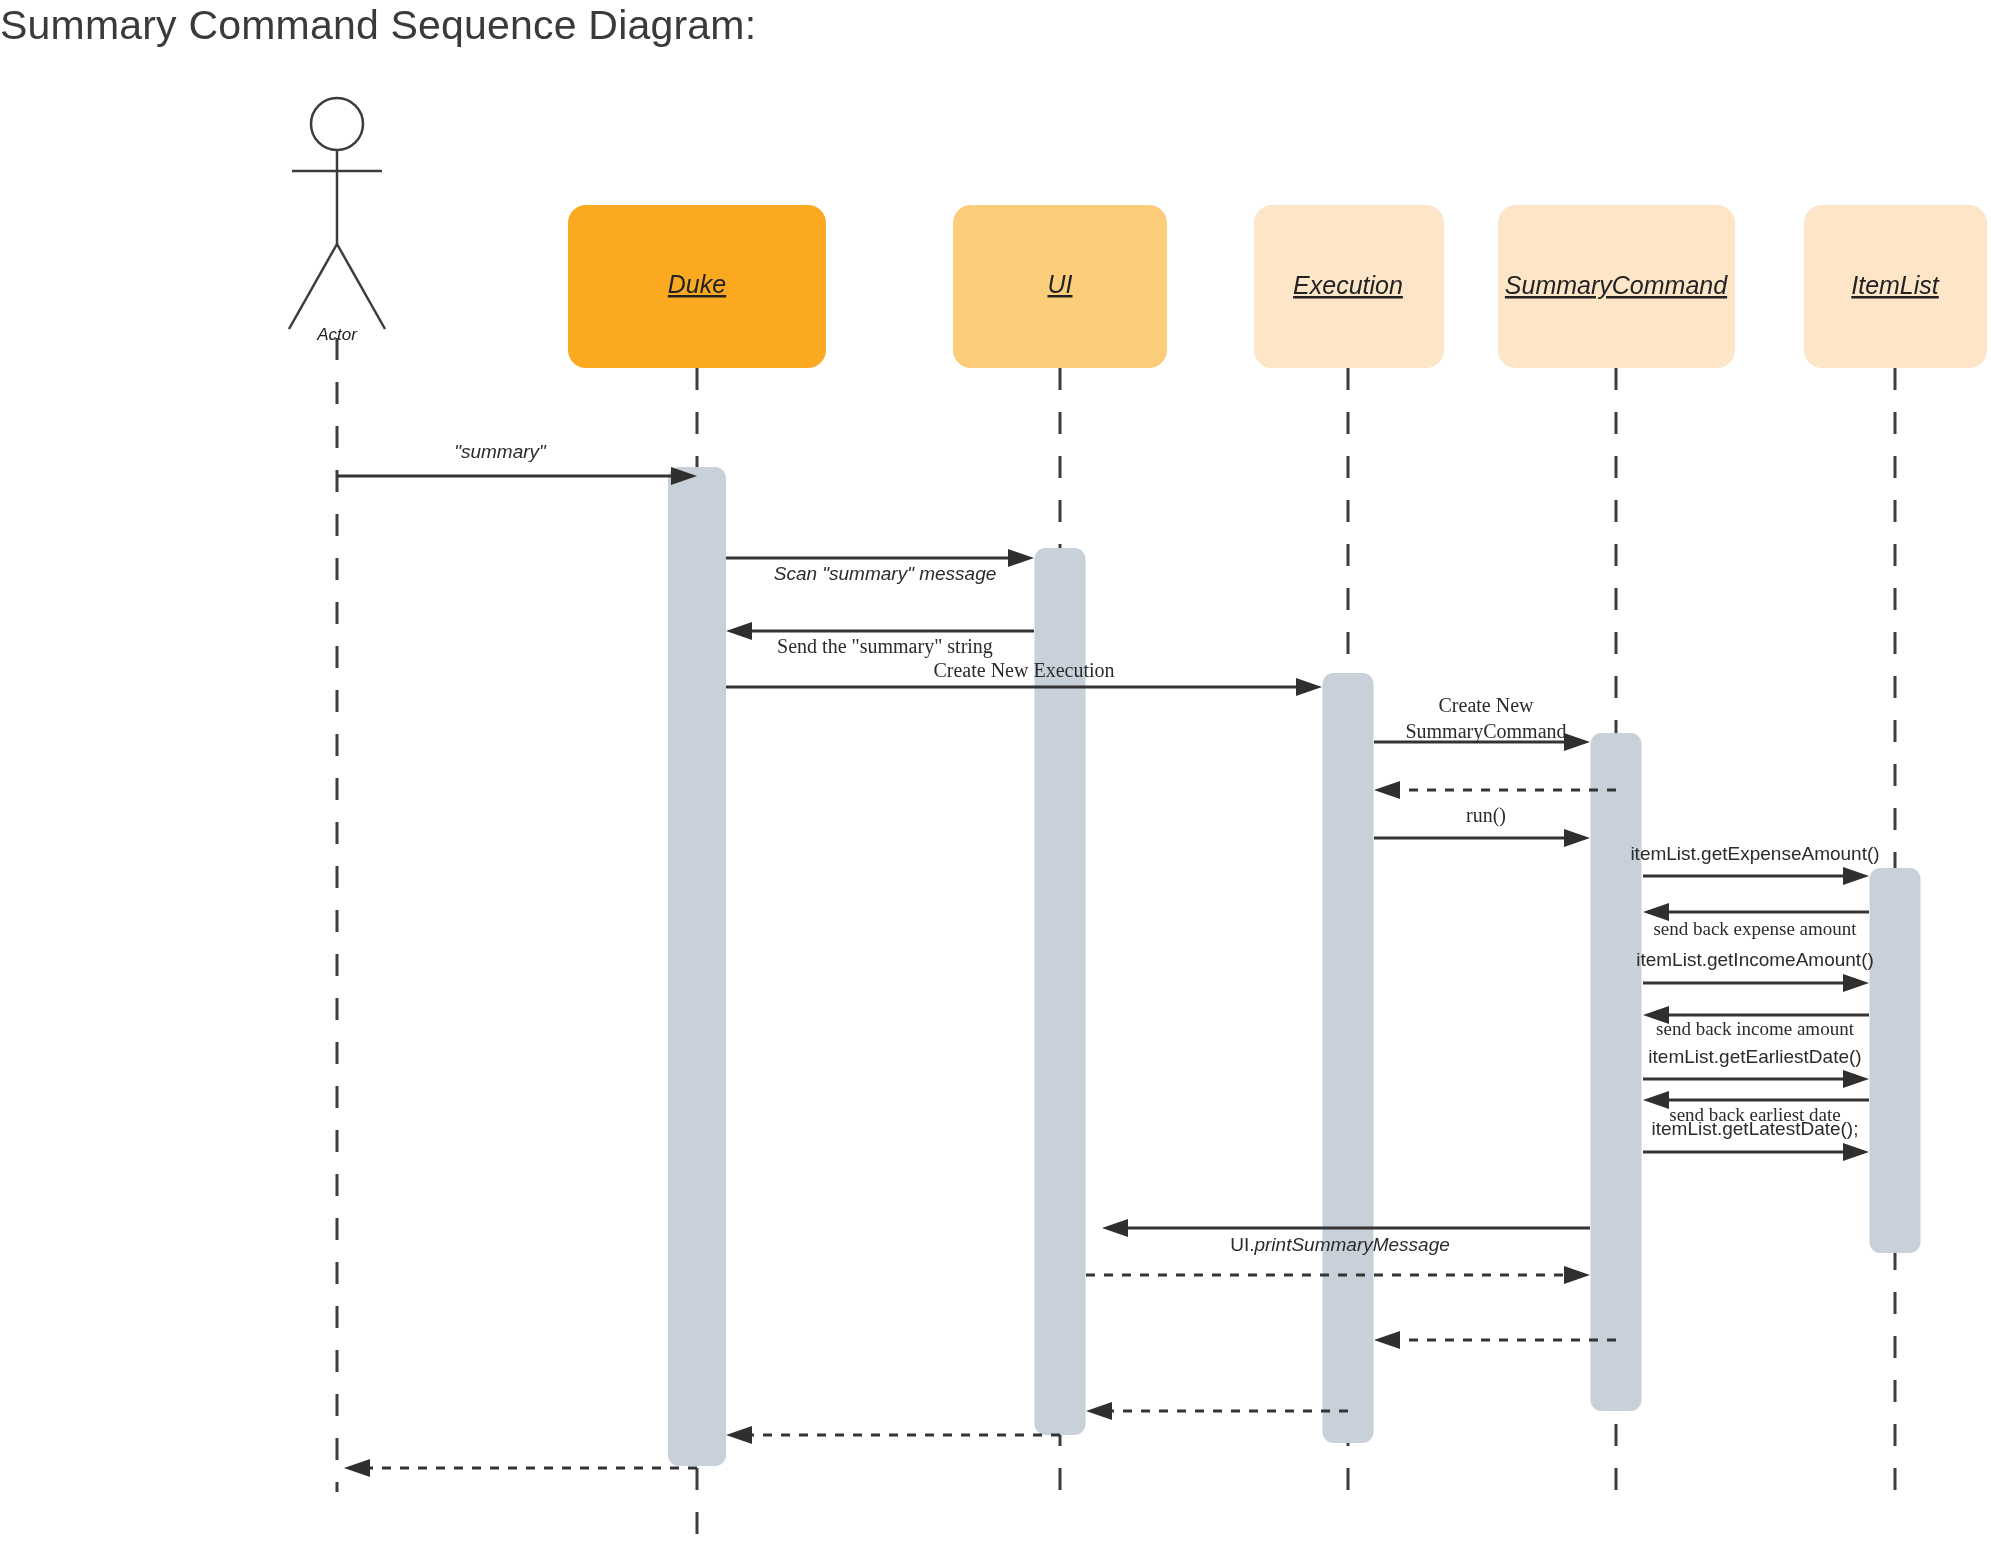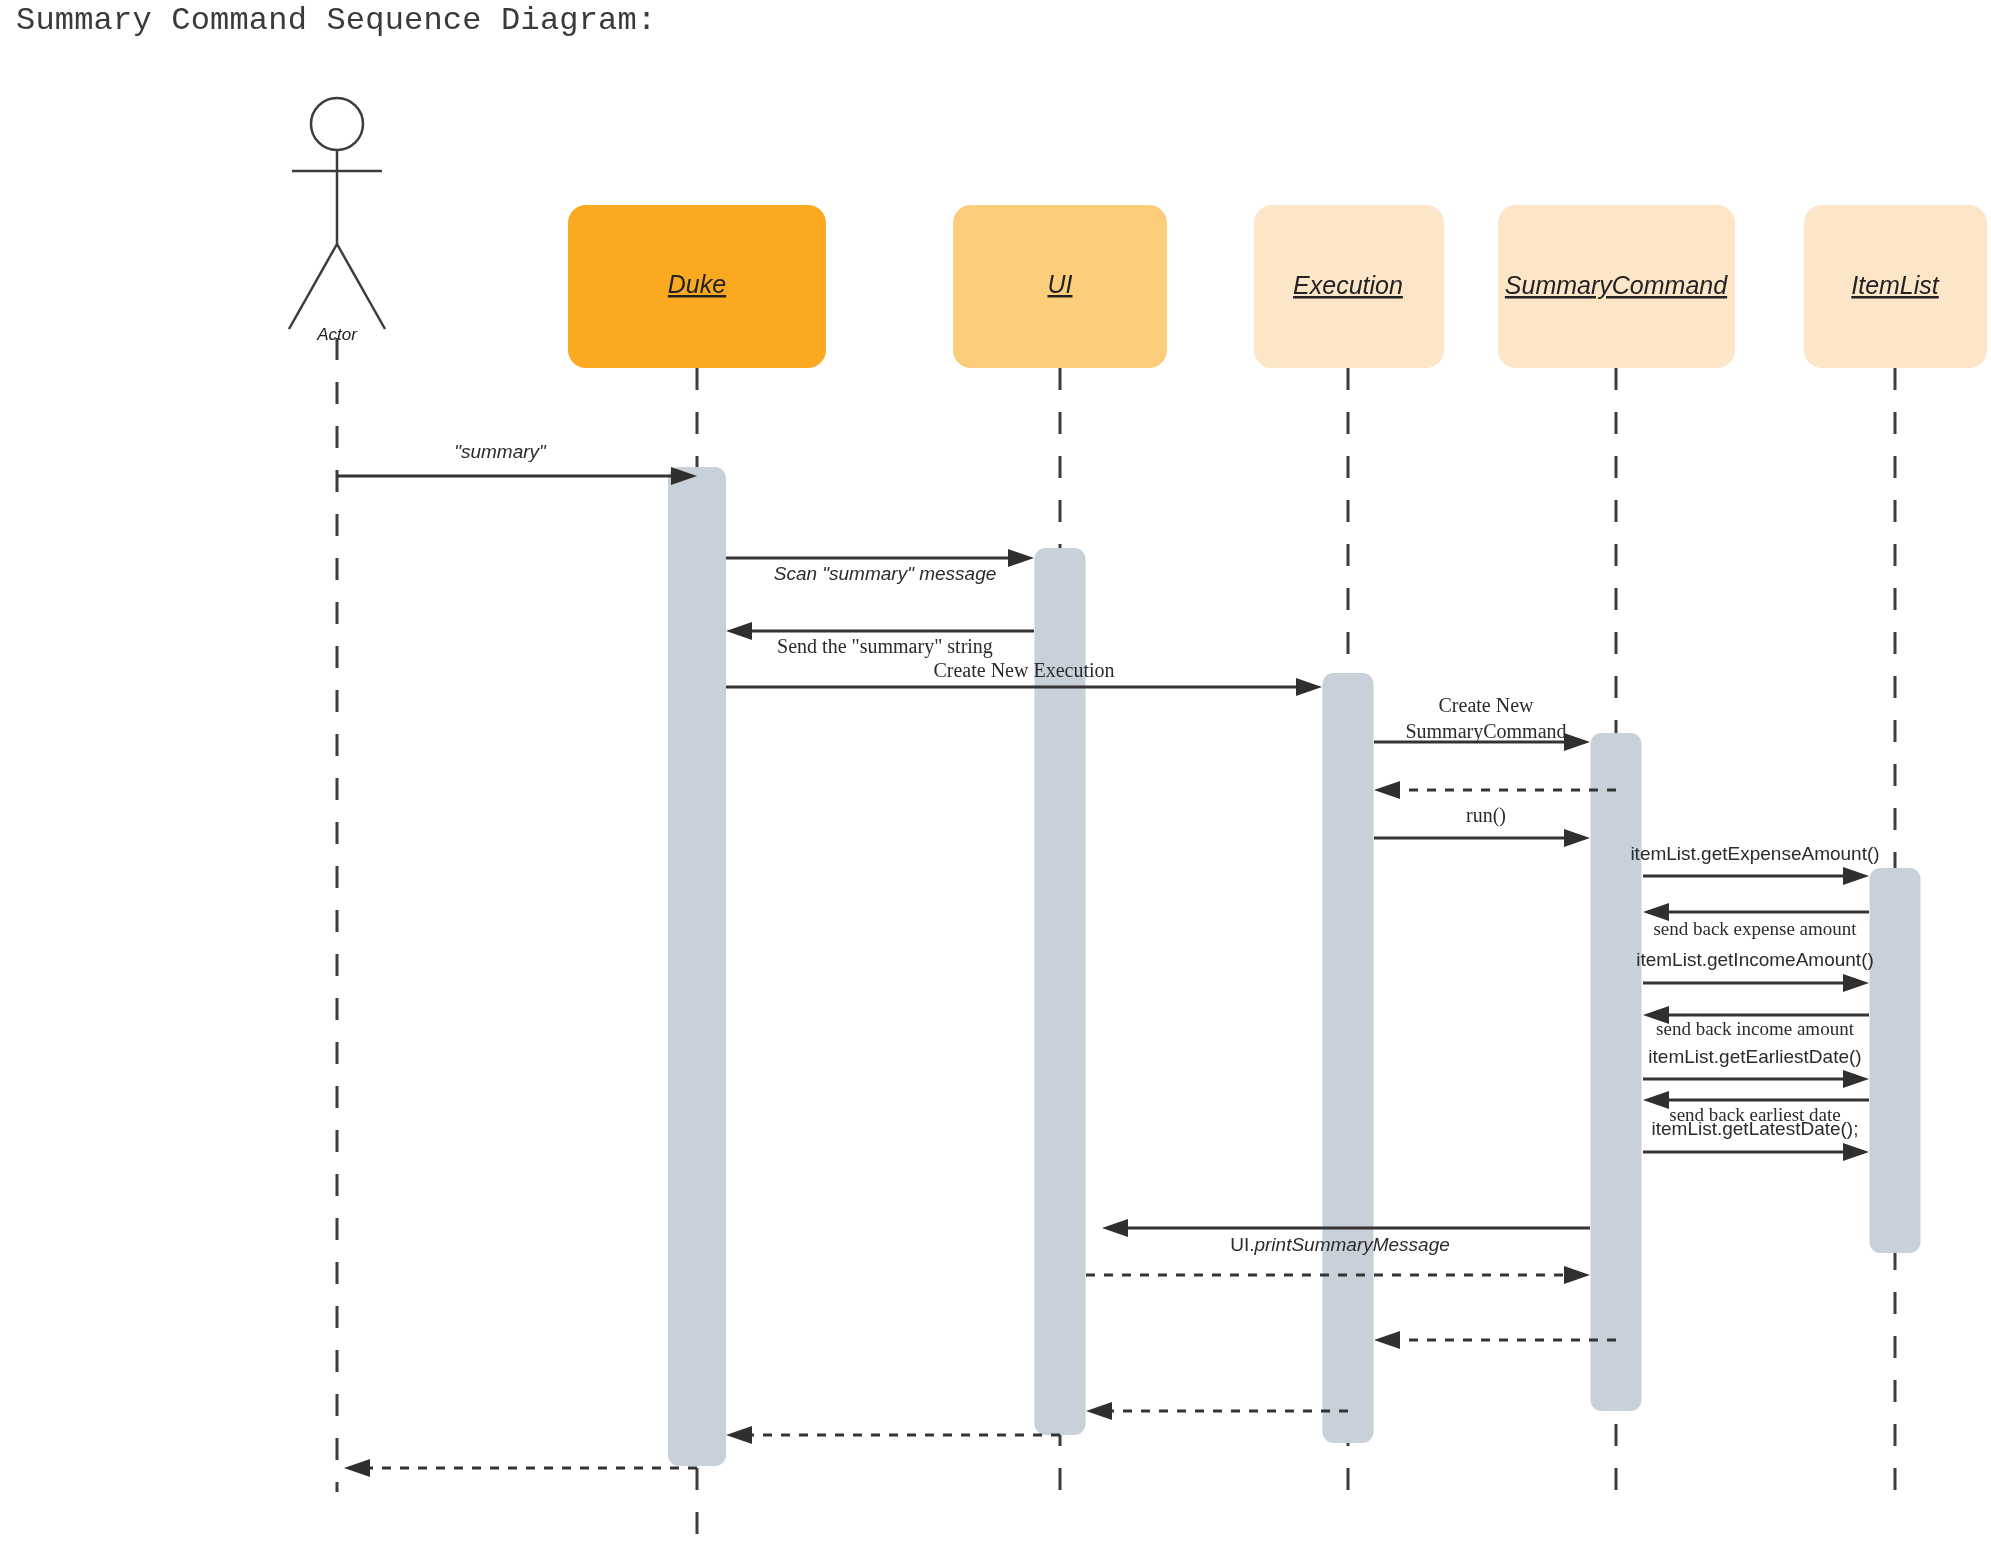--- a/index.html
+++ b/index.html
@@ -10,24 +10,24 @@
   }
   body {
     width: 1991px;
     height: 1552px;
     font-family: "Liberation Sans", sans-serif;
     overflow: hidden;
     position: relative;
   }
   #page-title {
     position: absolute;
-    left: 16px;
+    left: 0;
     top: 2px;
-    font-family: Liberation Mono, monospace;
-    font-size: 32px;
+    font-family: Liberation Sans, sans-serif;
+    font-size: 41px;
     color: #3a3a3a;
     letter-spacing: 0.2px;
     white-space: nowrap;
   }
   #diagram-root {
     position: absolute;
     left: 0;
     top: 0;
     width: 1991px;
     height: 1552px;

